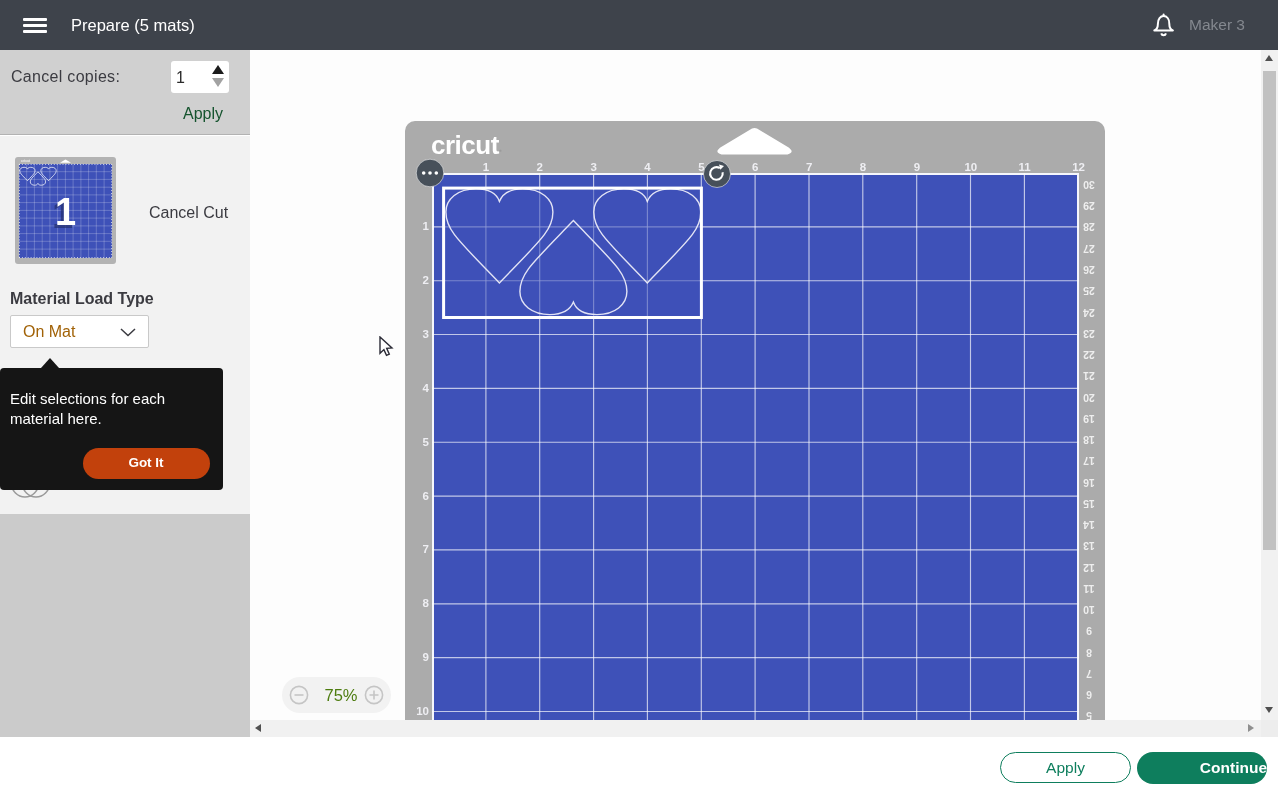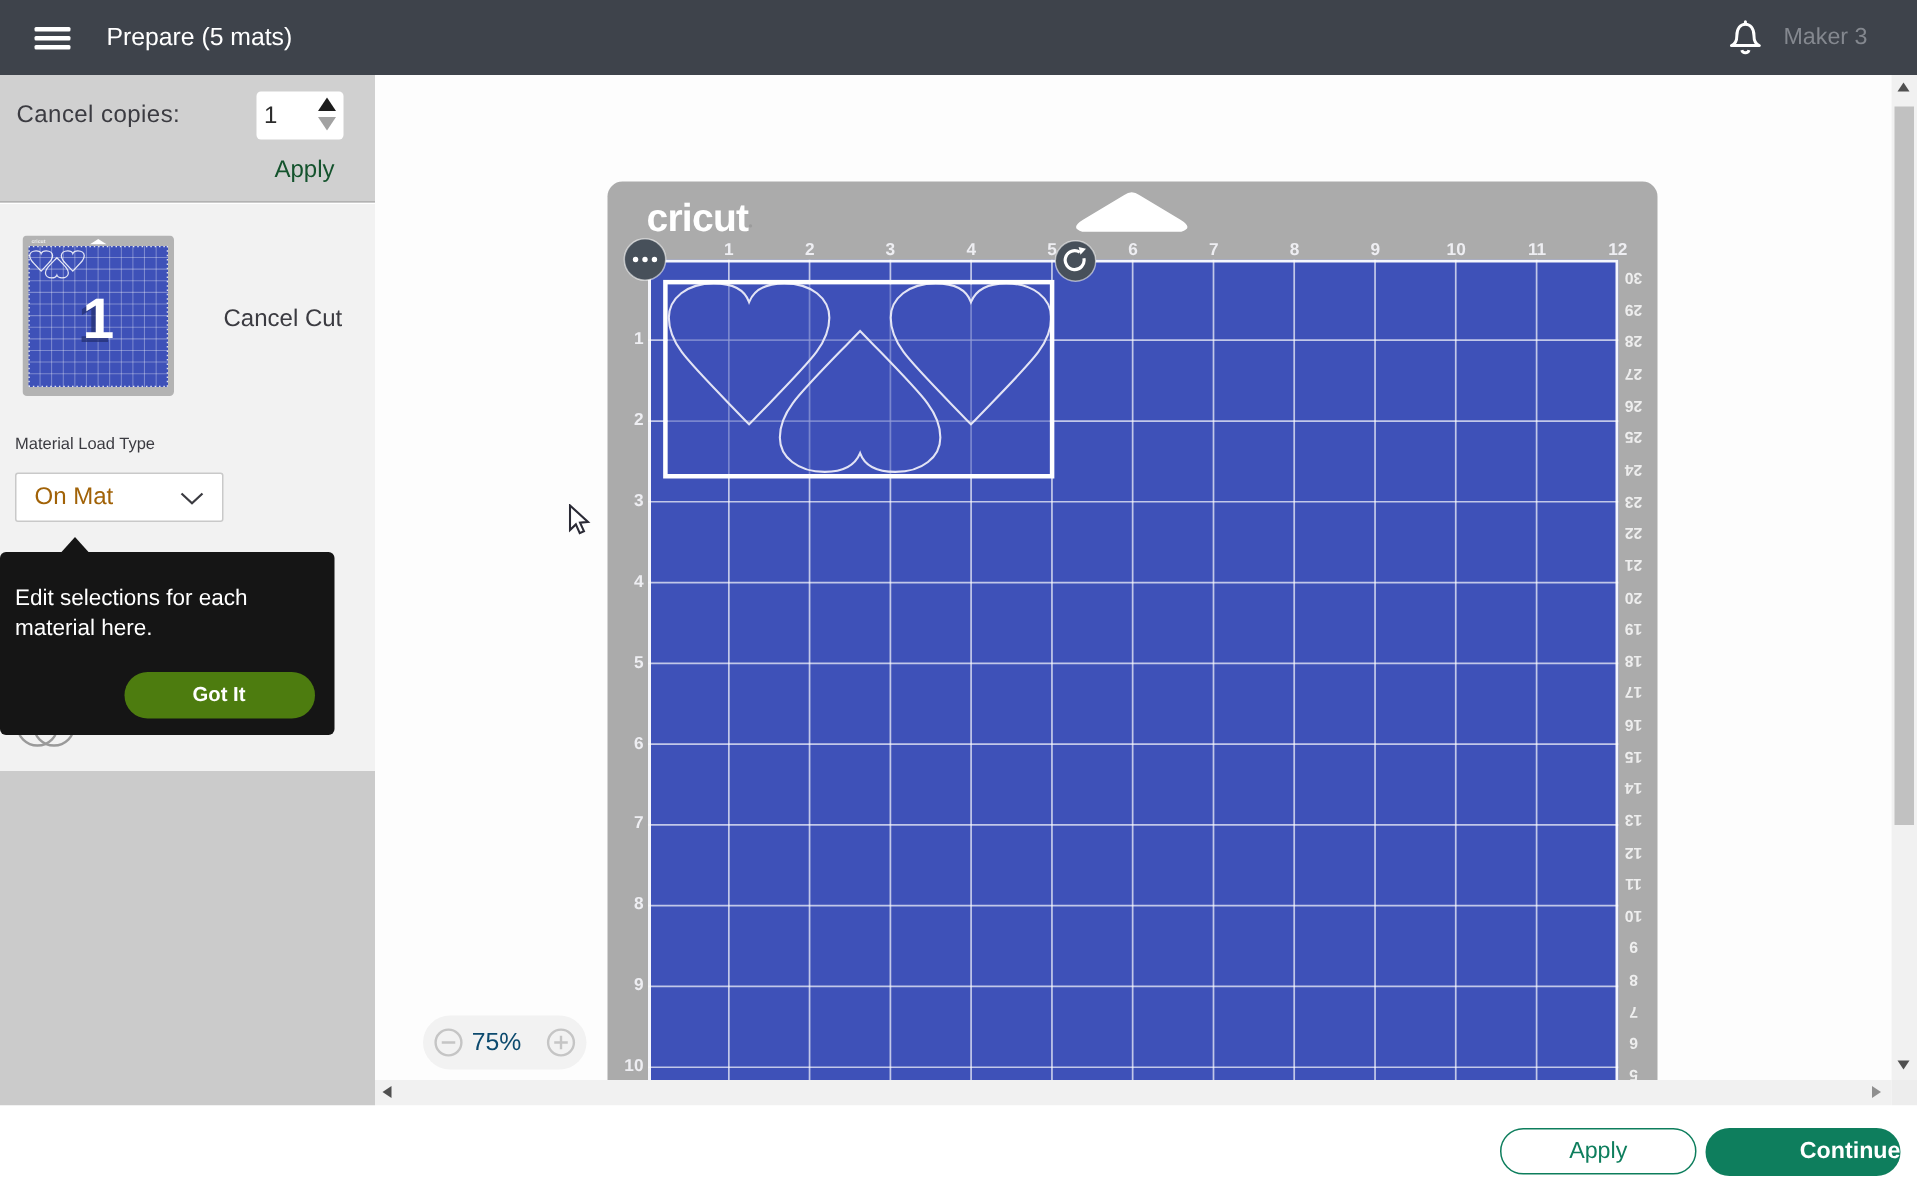--- a/index.html
+++ b/index.html
@@ -60,40 +60,40 @@
   <g fill="none" stroke="rgba(255,255,255,0.85)" stroke-width="6">
     <path transform="translate(4.8,10.3) scale(0.1426)" d="M53.5,12.5 C50.5,4 42,0 30,0 C12,0 0,10 0,23 C0,41 12,51 53.5,94 C95,51 107,41 107,23 C107,10 95,0 77,0 C65,0 57,4 53.5,12.5 Z"></path>
     <path transform="translate(25.9,10.3) scale(0.1426)" d="M53.5,12.5 C50.5,4 42,0 30,0 C12,0 0,10 0,23 C0,41 12,51 53.5,94 C95,51 107,41 107,23 C107,10 95,0 77,0 C65,0 57,4 53.5,12.5 Z"></path>
     <path transform="translate(15.3,14.8) scale(0.1426) rotate(180 53.5 47)" d="M53.5,12.5 C50.5,4 42,0 30,0 C12,0 0,10 0,23 C0,41 12,51 53.5,94 C95,51 107,41 107,23 C107,10 95,0 77,0 C65,0 57,4 53.5,12.5 Z"></path>
   </g>
   <text x="50.5" y="68" font-size="38" fill="#fff" font-weight="bold" text-anchor="middle" font-family="Liberation Sans" style="text-shadow:-3px 3px 0 rgba(36,48,115,0.75);">1</text>
 </svg>
 
 <div class="abs" style="left:149px;top:204px;color:#3b3b41;font-size:16px;">Cancel Cut</div>
 
-<div class="abs" style="left:10px;top:289.5px;color:#3b3b41;font-size:11px;">Material Load Type</div>
+<div class="abs" style="left:10px;top:289.5px;color:#3b3b41;font-size:16px;font-weight:bold;">Material Load Type</div>
 
 <div class="abs" style="left:10px;top:315px;width:139px;height:33px;background:#fff;border:1px solid #c9c9c9;border-radius:2px;"></div>
 <div class="abs" style="left:23px;top:323px;color:#a16207;font-size:16px;">On Mat</div>
 <svg class="abs" style="left:120px;top:328px;" width="16" height="9" viewBox="0 0 16 9">
       <path d="M1,1 L8,7.5 L15,1" fill="none" stroke="#3b3b41" stroke-width="1.5"></path>
     </svg>
 
 <svg class="abs" style="left:10px;top:468px;" width="45" height="30" viewBox="0 0 45 30">
   <circle cx="15" cy="15.5" r="13.5" fill="none" stroke="#9a9a9a" stroke-width="1.6"></circle>
   <circle cx="26" cy="15.5" r="13.5" fill="none" stroke="#9a9a9a" stroke-width="1.6"></circle>
 </svg>
 
 <div class="abs" style="left:0;top:367.5px;width:223px;height:122px;background:#151515;border-radius:4px;"></div>
 
 <div class="abs" style="left:40.5px;top:358px;width:0;height:0;border-left:9.5px solid transparent;border-right:9.5px solid transparent;border-bottom:10px solid #151515;"></div>
 
 <div class="abs" style="left:10px;top:389px;width:200px;color:#fff;font-size:15px;line-height:20.4px;">Edit selections for each material here.</div>
 
-<div class="abs" style="left:82.5px;top:448px;width:127px;height:30.5px;background:#4d7c0f;border-radius:16px;color:#fff;font-size:13.5px;font-weight:bold;text-align:center;line-height:30.5px;">Got It</div>
+<div class="abs" style="left:82.5px;top:448px;width:127px;height:30.5px;background:#c2410c;border-radius:16px;color:#fff;font-size:13.5px;font-weight:bold;text-align:center;line-height:30.5px;">Got It</div>
 
 <div class="abs" style="left:250px;top:50px;width:1011px;height:670px;background:#fdfdfd;"></div>
 
 <div class="abs" style="left:405px;top:121px;width:700px;height:599px;background:#ababab;border-radius:10px 10px 0 0;overflow:hidden;">
 
   <div class="abs" style="left:26px;top:8.5px;color:#fff;font-size:26px;font-weight:bold;letter-spacing:-0.5px;">cricut<span style="font-size:5px;color:#9b9b9b;vertical-align:2px;">●</span></div>
 
   <svg class="abs" style="left:310px;top:6px;" width="79" height="28" viewBox="0 0 79 28">
     <path d="M34.5,3 q5,-3.8 10,0 L72,19.5 q9,5.5 0.5,8 L6.5,27.5 q-8.5,-2.5 0.5,-8 Z" fill="#fff"></path>
   </svg>
@@ -197,21 +197,21 @@
   <path d="M1,1 L1,17.3 L4.9,13.6 L7.5,19.4 L10.3,18.1 L7.7,12.4 L13,11.9 Z" fill="#fff" stroke="#2b2b36" stroke-width="1.4" stroke-linejoin="miter"></path>
 </svg>
 
 <div class="abs" style="left:282px;top:677px;width:109px;height:36px;background:#f2f2f2;border-radius:18px;"></div>
 
 <svg class="abs" style="left:289px;top:685px;" width="20" height="20" viewBox="0 0 20 20">
       <circle cx="10" cy="10" r="8.6" fill="none" stroke="#c5c5c5" stroke-width="1.6"></circle>
       <path d="M5.5,10h9" stroke="#c5c5c5" stroke-width="1.6"></path>
     </svg>
 
-<div class="abs" style="left:305px;top:686px;width:52px;text-align:center;color:#0c4a6e;font-size:16.5px;">75%</div>
+<div class="abs" style="left:315px;top:686px;width:52px;text-align:center;color:#4d7c0f;font-size:16.5px;">75%</div>
 
 <svg class="abs" style="left:364px;top:685px;" width="20" height="20" viewBox="0 0 20 20">
       <circle cx="10" cy="10" r="8.6" fill="none" stroke="#c5c5c5" stroke-width="1.6"></circle>
       <path d="M5.5,10h9 M10,5.5v9" stroke="#c5c5c5" stroke-width="1.6"></path>
     </svg>
 
 <div class="abs" style="left:250px;top:720px;width:1011px;height:17px;background:#f1f1f1;"></div>
 
 <div class="abs" style="left:255px;top:724px;width:0;height:0;border-top:4.5px solid transparent;border-bottom:4.5px solid transparent;border-right:6px solid #505050;"></div>
 

